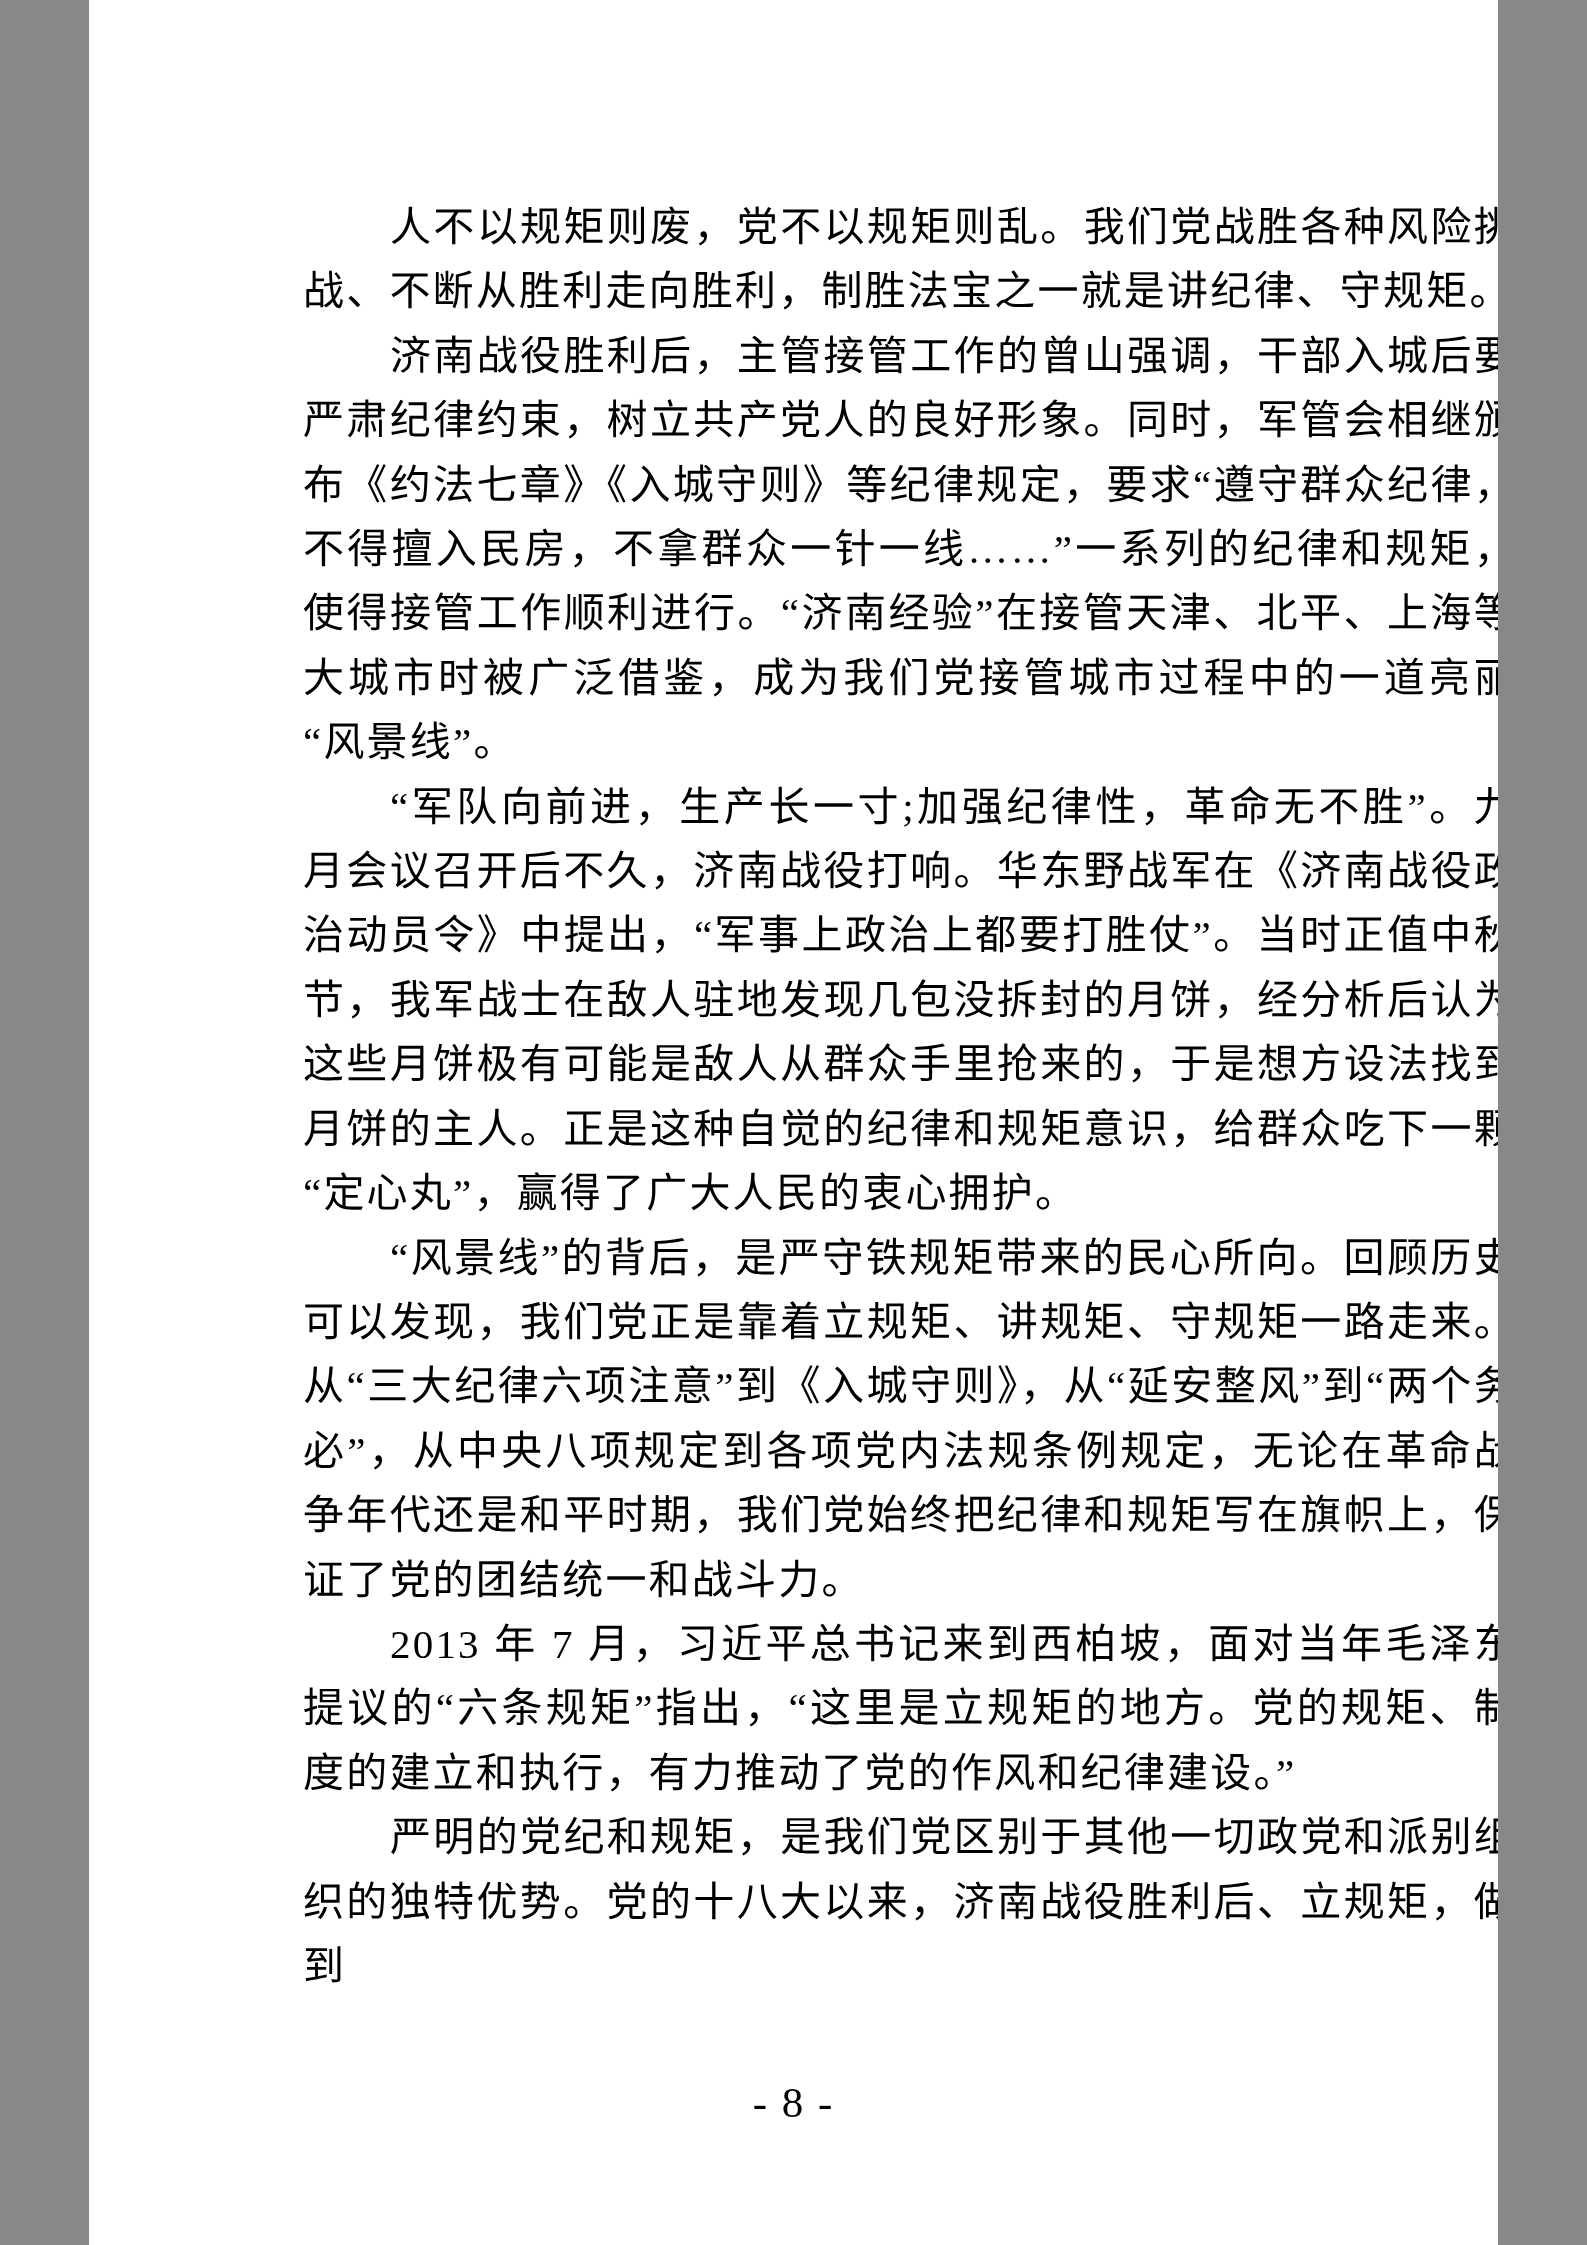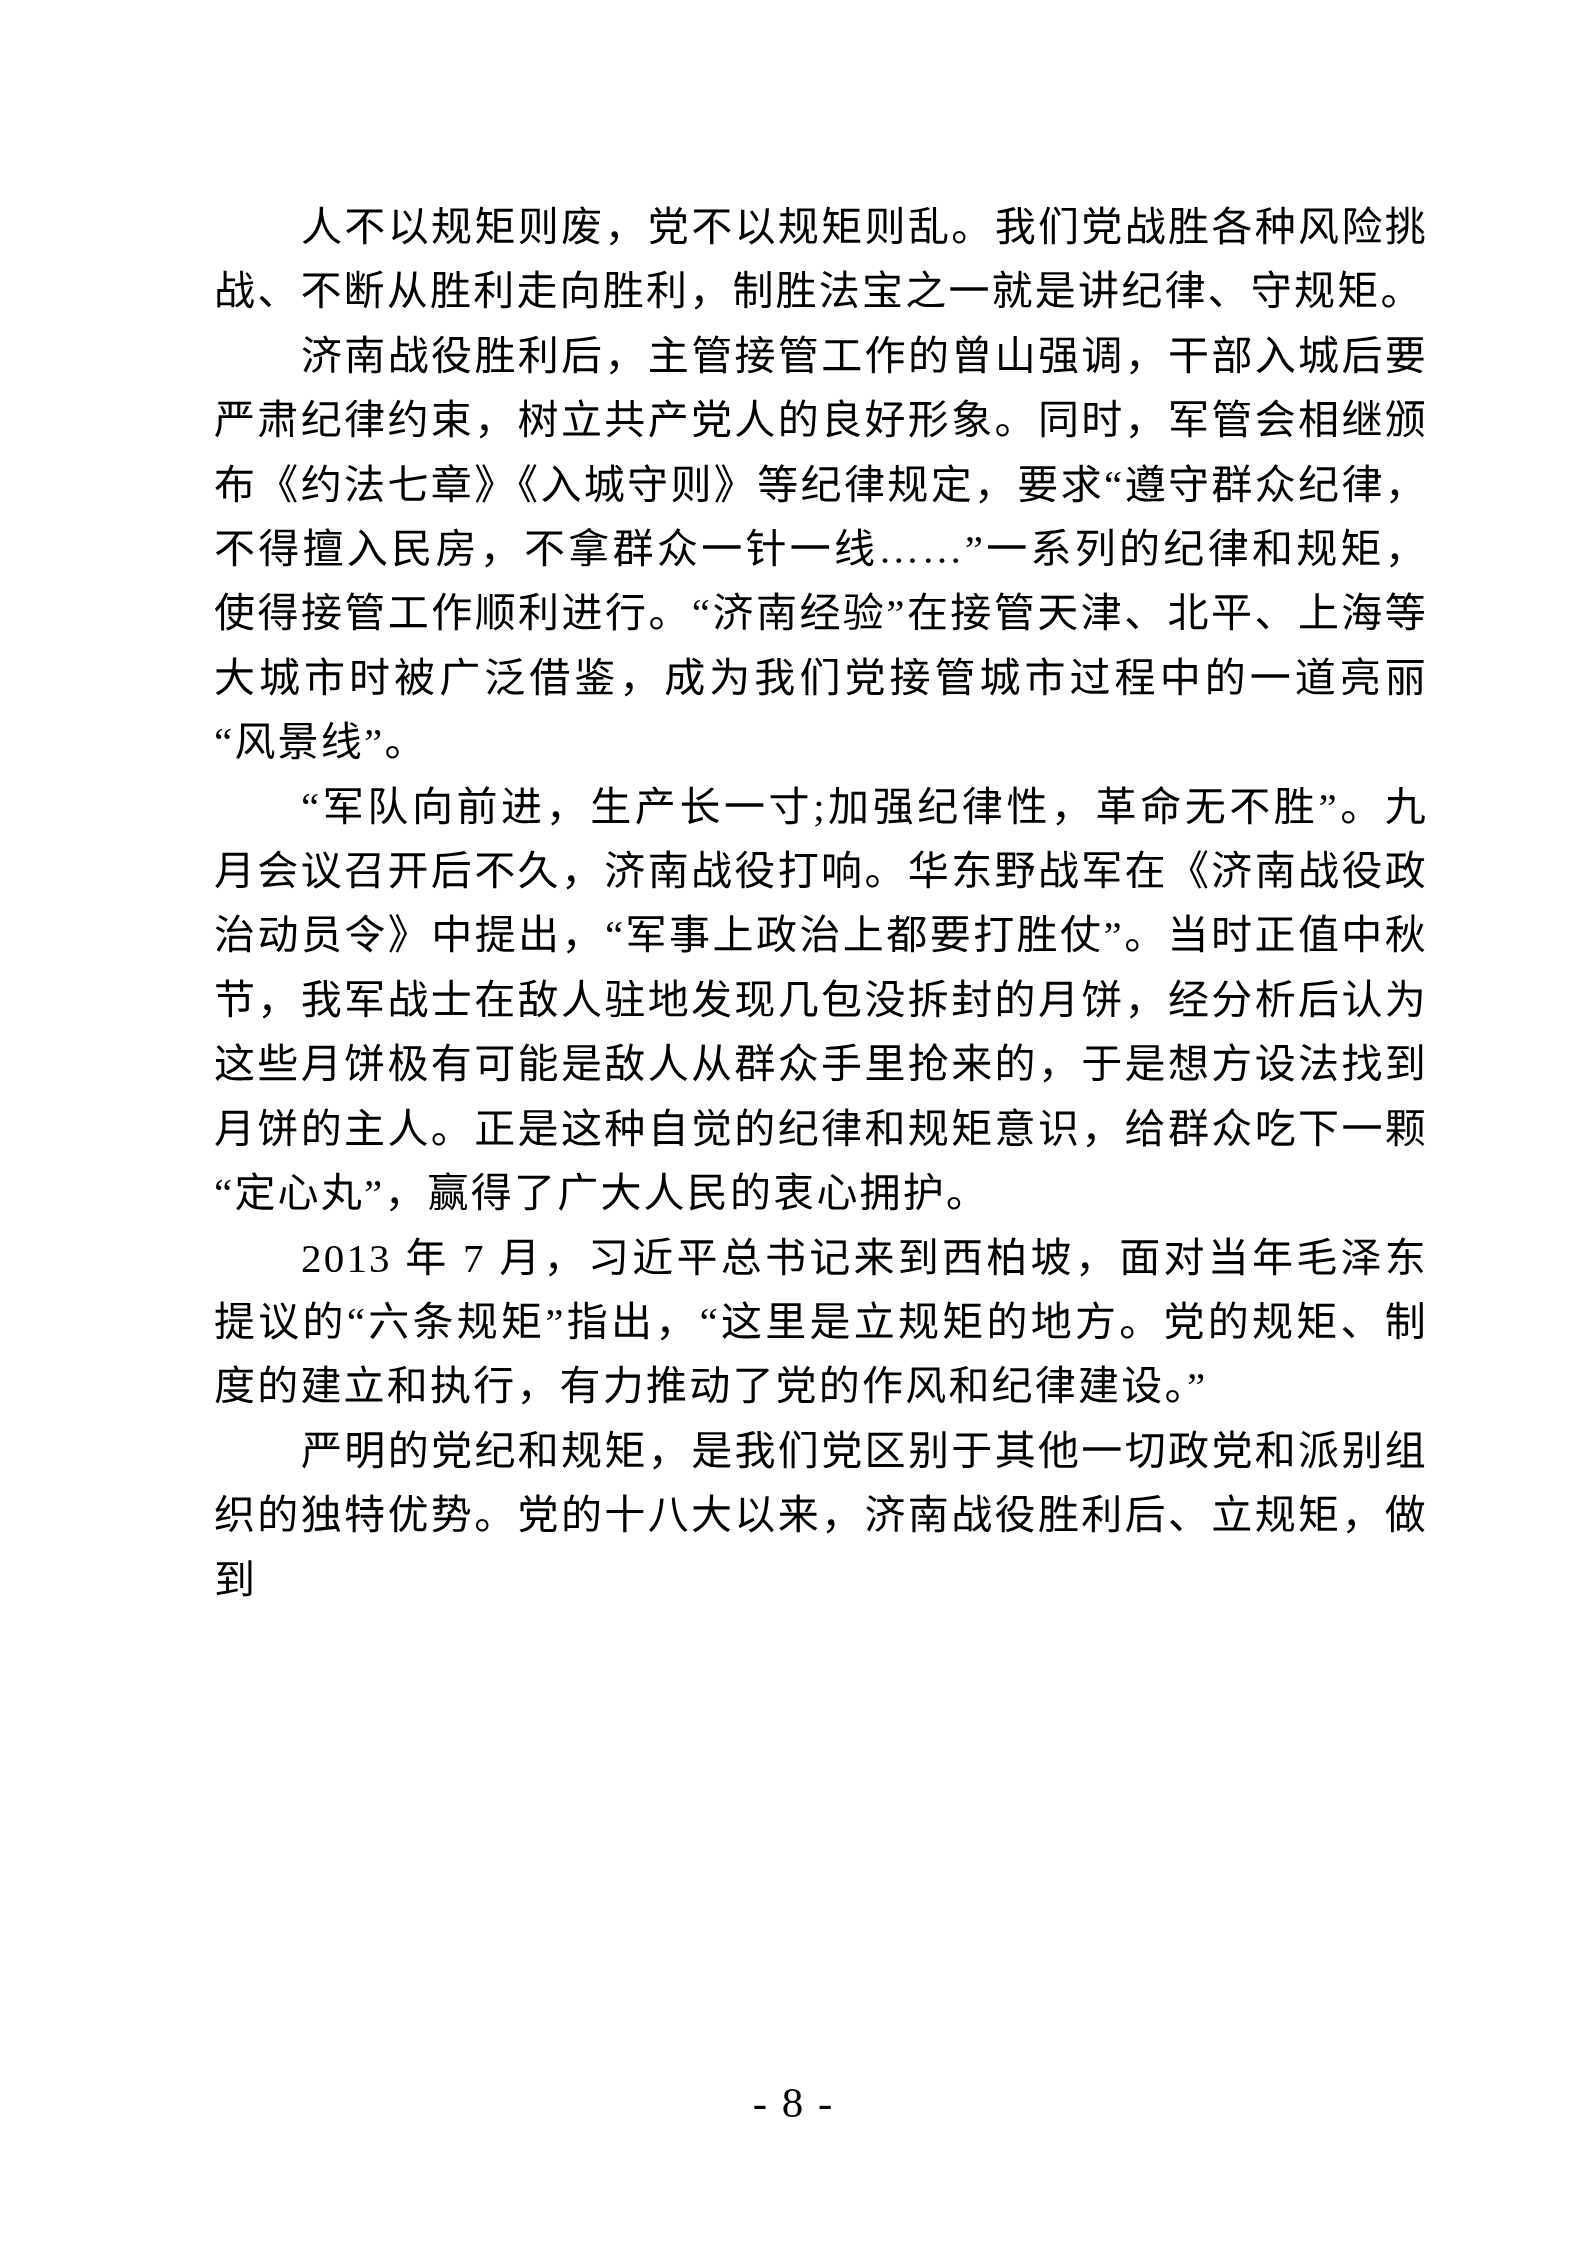--- a/index.html
+++ b/index.html
@@ -2,21 +2,21 @@
 <html lang="zh-CN"><head>
 <meta charset="utf-8">
 <style>
   html, body {
     margin: 0;
     padding: 0;
     background: #888;
   }
   .page {
     position: relative;
-    width: 1587px;
+    width: 1409px;
     height: 2245px;
     margin: 0 auto;
     background: #ffffff;
     overflow: hidden;
     font-family: "Liberation Serif", "DejaVu Serif", serif;
     color: #000000;
   }
   .content {
     position: absolute;
     left: 214px;
@@ -47,17 +47,18 @@
   }
 </style>
 </head>
 <body>
 
 <div class="page">
   <div class="content" id="doc-body">
       <p class="para">人不以规矩则废，党不以规矩则乱。我们党战胜各种风险挑战、不断从胜利走向胜利，制胜法宝之一就是讲纪律、守规矩。</p>
       <p class="para">济南战役胜利后，主管接管工作的曾山强调，干部入城后要严肃纪律约束，树立共产党人的良好形象。同时，军管会相继颁布《约法七章》《入城守则》等纪律规定，要求“遵守群众纪律，不得擅入民房，不拿群众一针一线……”一系列的纪律和规矩，使得接管工作顺利进行。“济南经验”在接管天津、北平、上海等大城市时被广泛借鉴，成为我们党接管城市过程中的一道亮丽“风景线”。</p>
       <p class="para">“军队向前进，生产长一寸;加强纪律性，革命无不胜”。九月会议召开后不久，济南战役打响。华东野战军在《济南战役政治动员令》中提出，“军事上政治上都要打胜仗”。当时正值中秋节，我军战士在敌人驻地发现几包没拆封的月饼，经分析后认为这些月饼极有可能是敌人从群众手里抢来的，于是想方设法找到月饼的主人。正是这种自觉的纪律和规矩意识，给群众吃下一颗“定心丸”，赢得了广大人民的衷心拥护。</p>
+      <p class="para">“风景线”的背后，是严守铁规矩带来的民心所向。回顾历史可以发现，我们党正是靠着立规矩、讲规矩、守规矩一路走来。从“三大纪律六项注意”到《入城守则》，从“延安整风”到“两个务必”，从中央八项规定到各项党内法规条例规定，无论在革命战争年代还是和平时期，我们党始终把纪律和规矩写在旗帜上，保证了党的团结统一和战斗力。</p>
       <p class="para">2013 年 7 月，习近平总书记来到西柏坡，面对当年毛泽东提议的“六条规矩”指出，“这里是立规矩的地方。党的规矩、制度的建立和执行，有力推动了党的作风和纪律建设。”</p>
       <p class="para">严明的党纪和规矩，是我们党区别于其他一切政党和派别组织的独特优势。党的十八大以来，济南战役胜利后、立规矩，做到</p>
     </div>
   <div class="footer">- 8 -</div>
 </div>
 
 </body></html>

